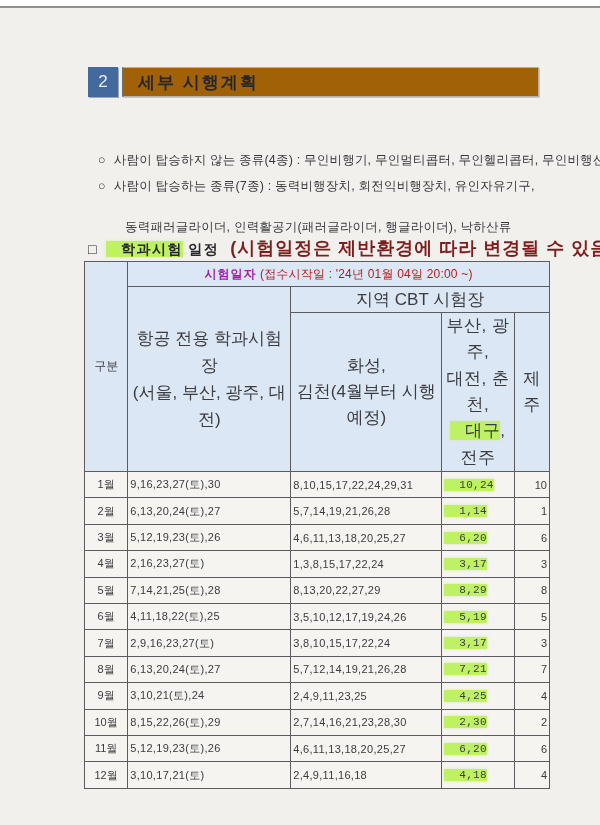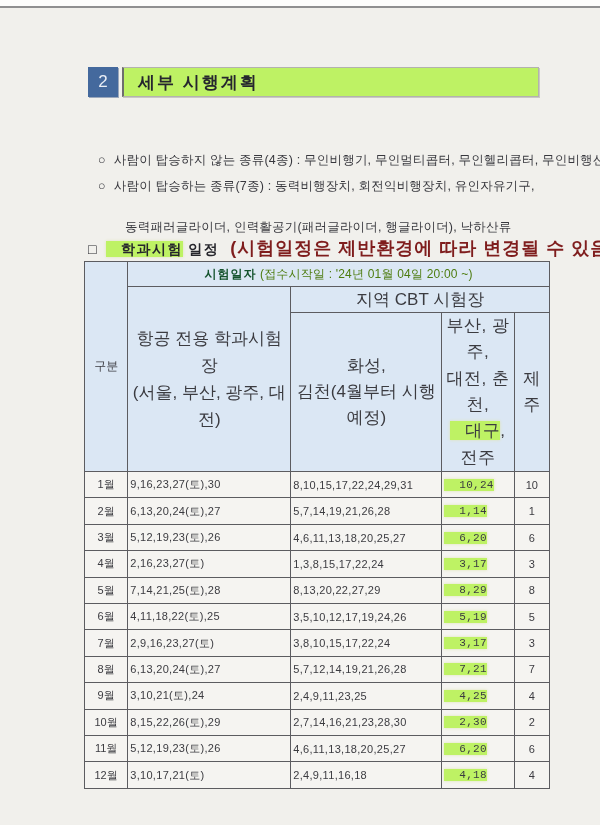--- a/index.html
+++ b/index.html
@@ -8,21 +8,21 @@
         color:#33333a;}
   .top-strip{position:absolute;top:0;left:0;width:600px;height:6px;background:#fdfdfc;
         border-bottom:2px solid #8f8f90;}
 
   
   .sec-header{position:absolute;top:67px;left:88px;display:flex;align-items:stretch;height:30px;}
   .num-badge{width:30px;height:30px;background:#44699d;color:#e9eef6;font-size:17px;
         display:flex;align-items:center;justify-content:center;margin-right:4px;
         box-shadow:1px 1px 0 #9aa7bb;}
   .title-box{width:400px;border:1px solid #b3b2ae;border-left:2px solid #6d6d6d;
-        background:#bef264;display:flex;align-items:center;padding-left:14px;
+        background:#a16207;display:flex;align-items:center;padding-left:14px;
         font-size:17px;font-weight:bold;color:#26262e;letter-spacing:2px;
         box-shadow:1px 1px 0 #c9c8c4;}
 
   
   .line{position:absolute;white-space:nowrap;}
   .h-bold{font-size:14px;font-weight:bold;color:#26262c;letter-spacing:1.5px;}
   .b-txt{font-size:12.5px;color:#38383e;letter-spacing:0.2px;}
   .marker{display:inline-block;margin-right:8px;}
   .note-blk{font-weight:bold;font-size:18px;letter-spacing:1px;color:#7f1d1d;}
   .hl{background:#bef264;box-shadow:0 0 3px #e0e4b5;padding-left:15px;}
@@ -33,27 +33,27 @@
   table.sched col.c1{width:43px;} table.sched col.c2{width:162px;}
   table.sched col.c3{width:150px;} table.sched col.c4{width:72px;}
   table.sched col.c5{width:35px;}
   table.sched td,table.sched th{border:1px solid #5c5c60;font-weight:normal;
         font-size:11px;color:#3b3b40;padding:0 2px;overflow:hidden;}
   tr.hr1 th{height:24px;background:#dbe7f4;font-size:12px;text-align:center;}
   tr.hr2 th,tr.hr3 th{background:#dbe7f4;font-size:17px;text-align:center;}
   tr.hr2 th{height:25px;}
   tr.hr3 th{height:64px;line-height:1.55;}
   th.cat{background:#dbe7f4;font-size:12.5px;text-align:center;color:#2b2b31;}
-  .date-main{font-weight:bold;color:#14532d;letter-spacing:1px;}
-  .date-note{color:#4d7c0f;letter-spacing:0.2px;}
+  .date-main{font-weight:bold;color:#a21caf;letter-spacing:1px;}
+  .date-note{color:#b91c1c;letter-spacing:0.2px;}
   .two-line{line-height:1.6;}
   td.m{height:25.4px;text-align:center;font-size:11.5px;}
   td.av,td.cb{padding-left:8px;letter-spacing:0.3px;}
   td.rg{padding-left:5px;letter-spacing:0.3px;font-family:Liberation Mono, monospace;}
-  td.jj{text-align:center;}
+  td.jj{text-align:right;}
   th.regional-hdr{text-align:left;padding-left:5px;letter-spacing:0.5px;}
 
   
   .foot{font-size:12.5px;color:#333338;letter-spacing:1.8px;}
   .star{display:inline-block;margin-right:6px;font-size:11px;color:#44444a;}
 </style>
 </head>
 <body>
 
 <div class="page">

